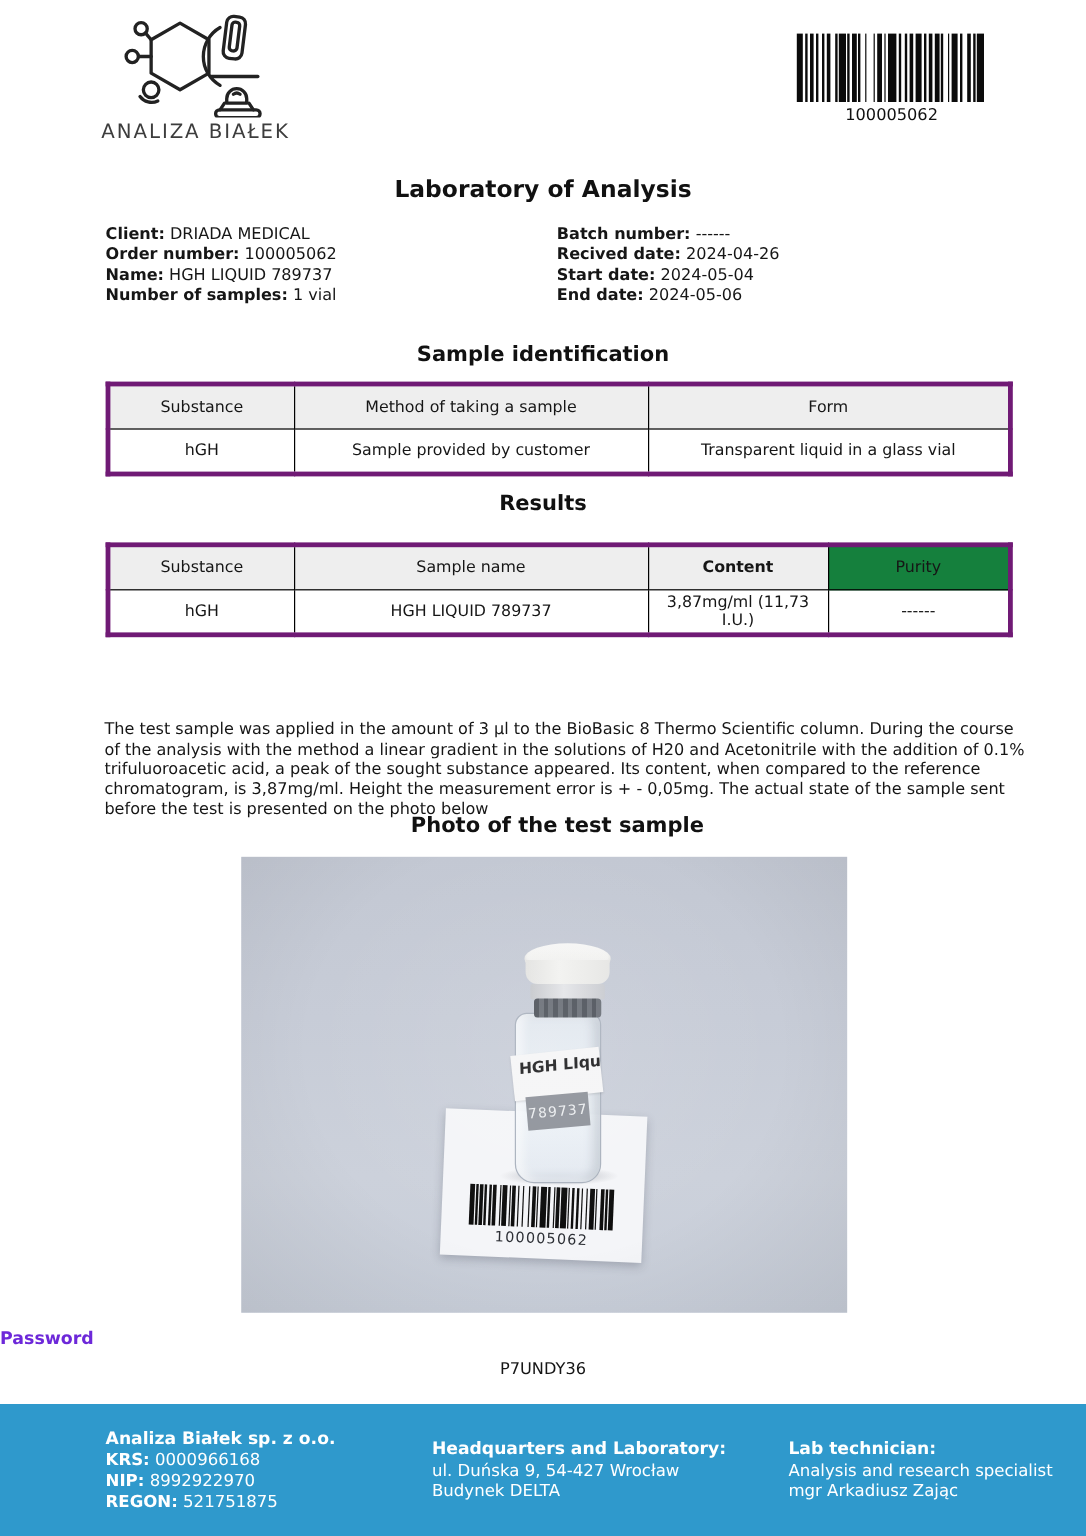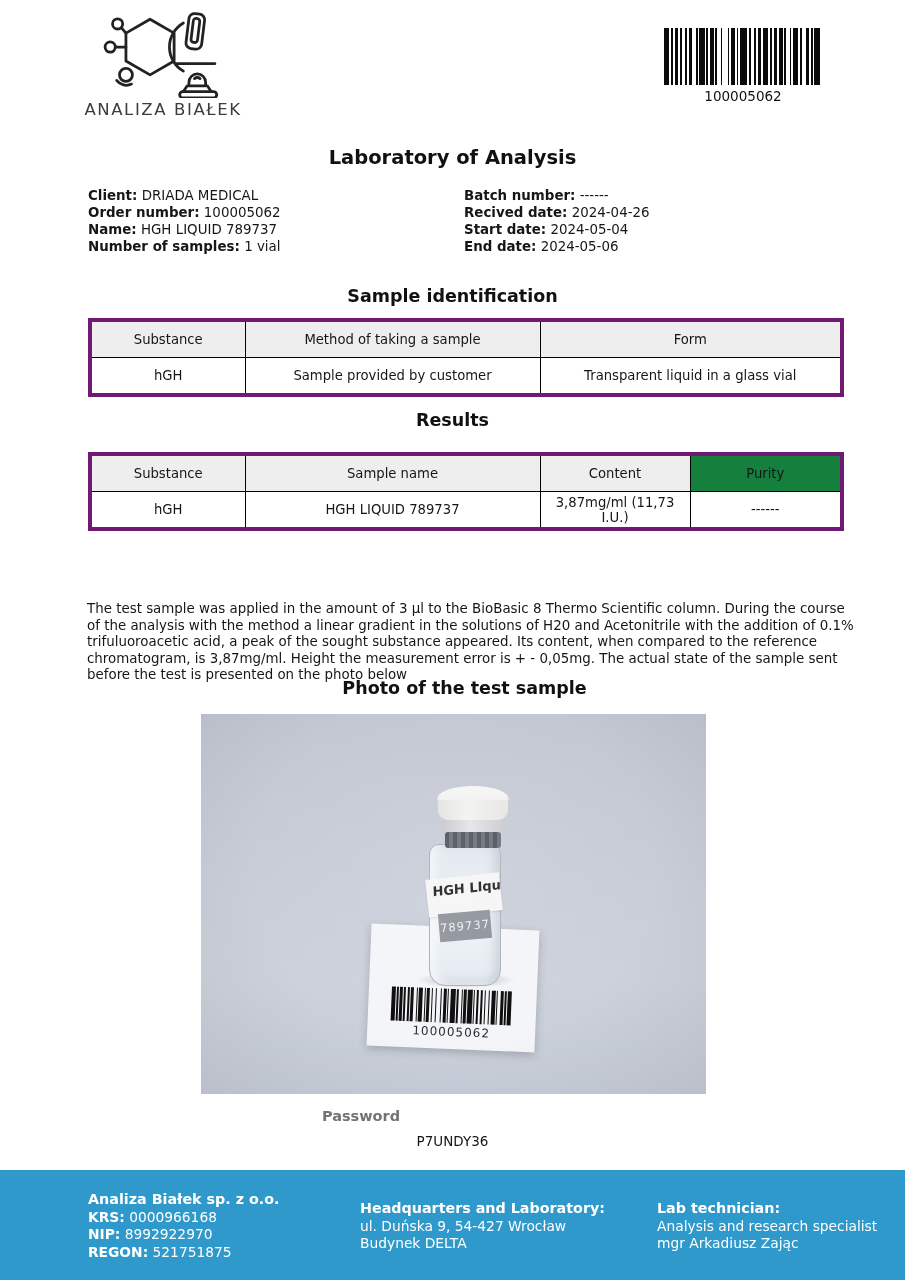--- a/index.html
+++ b/index.html
@@ -59,21 +59,21 @@
          background:linear-gradient(180deg,rgba(228,234,241,0.9),rgba(238,243,248,0.92) 55%,rgba(225,231,239,0.9));
          box-shadow:inset 6px 0 8px rgba(255,255,255,0.55), inset -6px 0 8px rgba(120,130,145,0.25);}
   .vial-label{position:absolute;left:226px;top:162px;width:74px;height:38px;background:#f5f5f6;
          transform:rotate(-6deg);overflow:hidden;box-shadow:0 1px 2px rgba(0,0,0,0.12);}
   .vial-label .vtxt{font-size:13px;font-weight:700;color:#1d1d1f;white-space:nowrap;margin:5px 0 0 6px;
          transform:skewX(-4deg);}
   .codebox{position:absolute;left:238px;top:198px;width:52px;height:28px;background:#8e929a;
          transform:rotate(-5deg);display:flex;align-items:center;justify-content:center;}
   .codebox .ctxt{font-size:11.5px;color:#eceef0;letter-spacing:1px;}
 
-  .pwd-label{left:0;top:1108px;width:722px;text-align:center;font-size:14.5px;font-weight:700;color:#737373;}
+  .pwd-label{left:0;top:1108px;width:722px;text-align:left;font-size:14.5px;font-weight:700;color:#6d28d9;}
   .pwd-value{left:0;top:1133px;width:905px;text-align:center;font-size:13.5px;color:#161616;}
 
   
   .footer{left:0;top:1170px;width:905px;height:110px;}
   .f-col{position:absolute;color:#fff;font-size:13.8px;line-height:17.6px;}
   .f-col .f-title{font-weight:700;font-size:14.3px;}
   .f-col .f-line .lbl{font-weight:700;}
   .f1{left:88px;top:21px;}
   .f2{left:360px;top:30px;}
   .f3{left:657px;top:30px;}
@@ -213,21 +213,21 @@
     <colgroup>
         <col style="width:155px">
         <col style="width:295px">
         <col style="width:150px">
         <col style="width:152px">
       </colgroup>
     <tbody>
         <tr>
       <th style="background: rgb(238, 238, 238);">Substance</th>
       <th style="background: rgb(238, 238, 238);">Sample name</th>
-      <th style="background: rgb(238, 238, 238);">Content</th>
+      <th style="background: rgb(238, 238, 238); font-weight: bold;">Content</th>
       <th style="background: #15803d;">Purity</th>
     </tr>
     <tr>
       <td>hGH</td>
       <td>HGH LIQUID 789737</td>
       <td>3,87mg/ml (11,73 I.U.)</td>
       <td>------</td>
     </tr>
   </tbody>
     </table>

